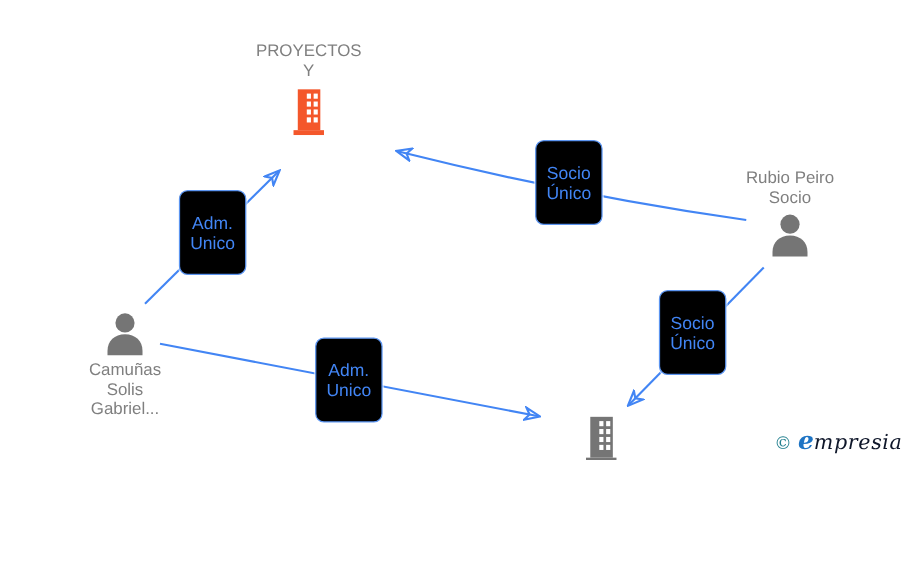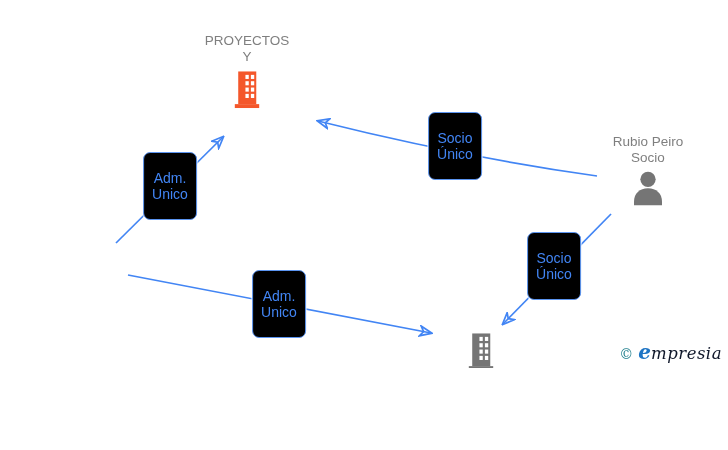--- a/index.html
+++ b/index.html
@@ -66,32 +66,44 @@
         <rect x="16.4" y="11.5" width="3.4" height="4.2"></rect>
         <rect x="22.0" y="11.5" width="3.4" height="4.2"></rect>
         <rect x="16.4" y="18" width="3.4" height="4.2"></rect>
         <rect x="22.0" y="18" width="3.4" height="4.2"></rect>
         <rect x="16.4" y="24.5" width="3.4" height="4.2"></rect>
         <rect x="22.0" y="24.5" width="3.4" height="4.2"></rect>
       </g>
     </svg>
   </div>
 
-  <div class="node" style="left:588px;top:134px;width:120px;">
+  <div class="node" style="left:572px;top:134px;width:120px;">
     <div class="node-label">
       <div>Rubio Peiro</div>
       <div>Socio</div>
     </div>
     <div class="gap-md"></div>
     <svg class="node-icon icon-gray" width="40" height="35" viewBox="0 0 24 21">
       <circle cx="12" cy="5" r="4.6"></circle>
       <path d="M12 10.4c-5 0-8.4 3.2-8.4 8v2.1h16.8v-2.1c0-4.8-3.4-8-8.4-8z"></path>
     </svg>
   </div>
 
+  <div class="node" style="left:40px;top:250px;width:120px;">
+    <svg class="node-icon icon-gray" width="40" height="35" viewBox="0 0 24 21">
+      <circle cx="12" cy="5" r="4.6"></circle>
+      <path d="M12 10.4c-5 0-8.4 3.2-8.4 8v2.1h16.8v-2.1c0-4.8-3.4-8-8.4-8z"></path>
+    </svg>
+    <div class="gap-sm"></div>
+    <div class="node-label">
+      <div>Camuñas</div>
+      <div>Solis</div>
+      <div>Gabriel...</div>
+    </div>
+  </div>
 
   <div class="node" style="left:391px;top:332px;width:180px;">
     <svg class="node-icon icon-gray" width="36" height="39" viewBox="0 0 36 40">
       <rect x="5.5" y="35" width="25" height="4"></rect>
       <rect x="9" y="1.5" width="18.5" height="33.5"></rect>
       <g fill="#ffffff">
         <rect x="16.4" y="5" width="3.4" height="4.2"></rect>
         <rect x="22.0" y="5" width="3.4" height="4.2"></rect>
         <rect x="16.4" y="11.5" width="3.4" height="4.2"></rect>
         <rect x="22.0" y="11.5" width="3.4" height="4.2"></rect>

